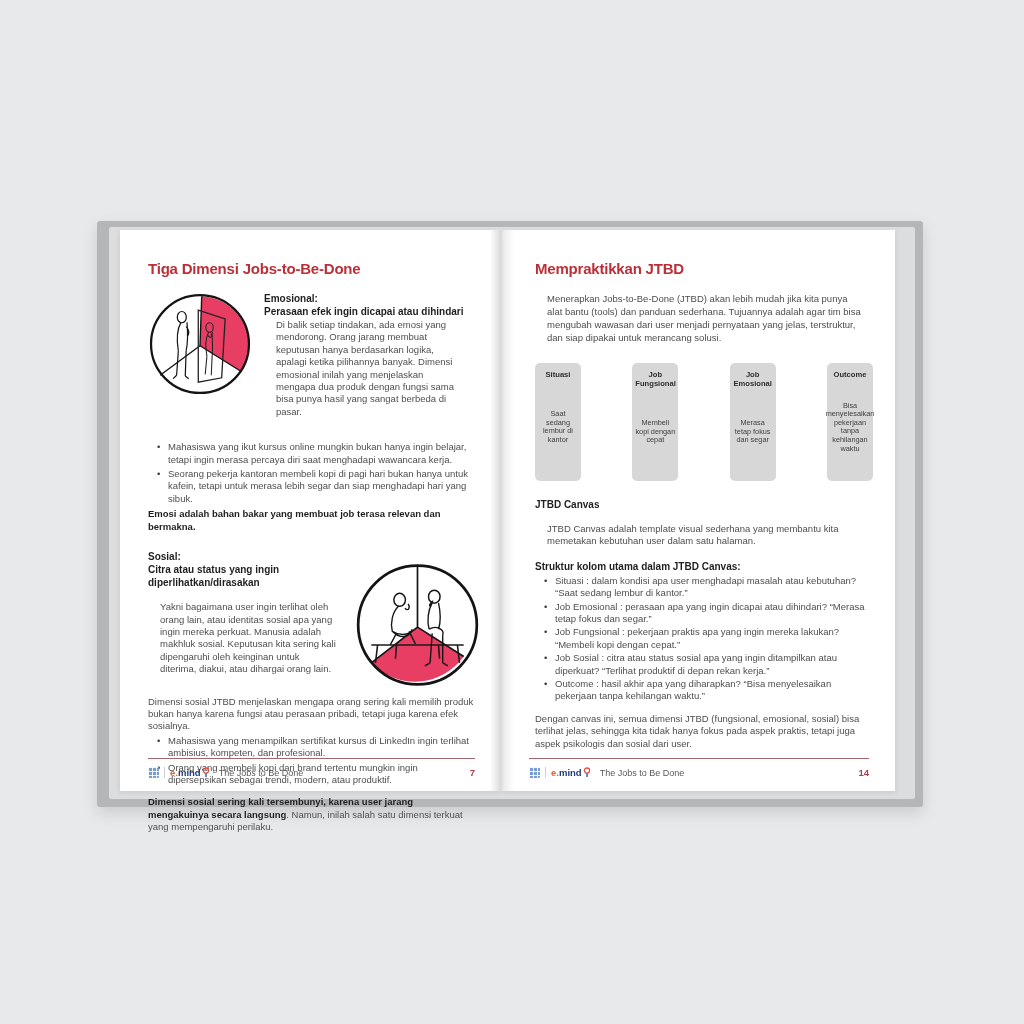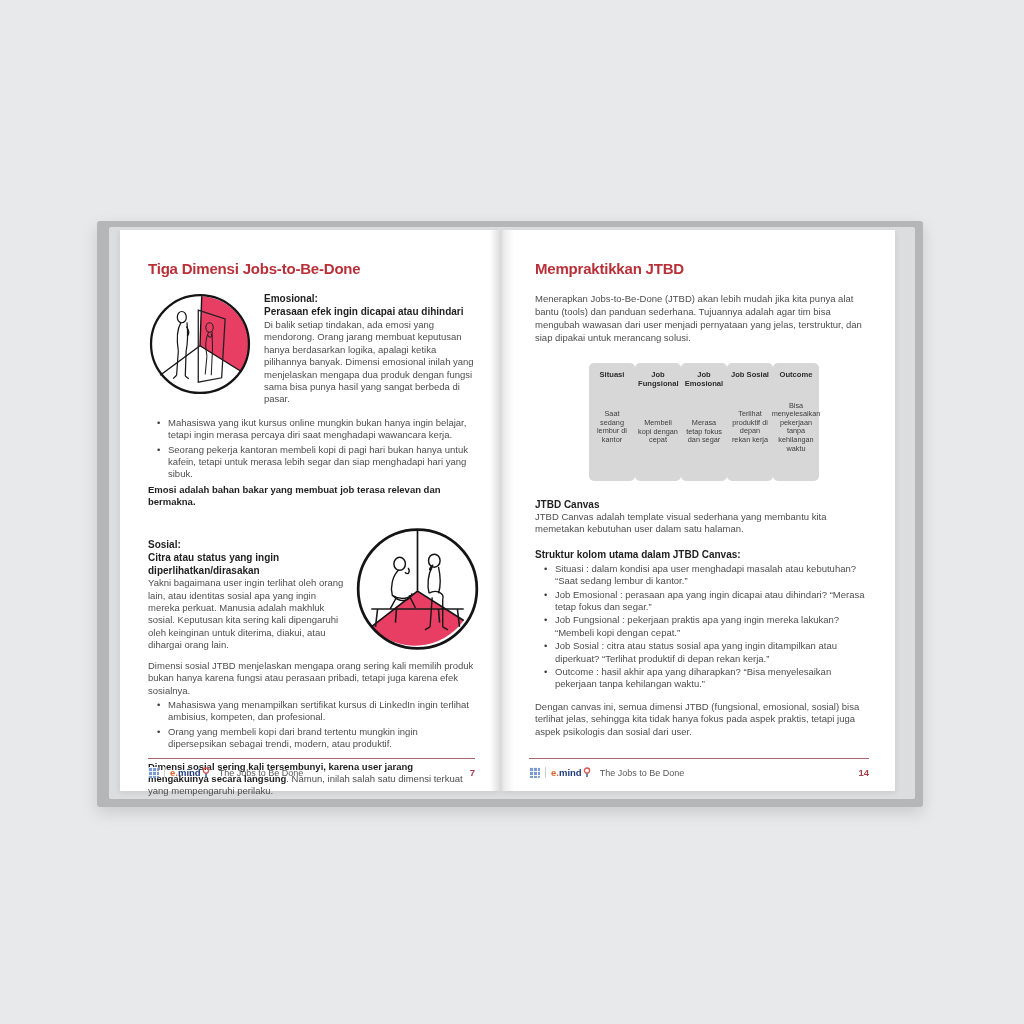--- a/index.html
+++ b/index.html
@@ -26,21 +26,21 @@
   .inner-l { padding:30px 26px 0 28px; }
   .inner-r { padding:30px 22px 0 34px; }
 
   .page-title { font-size:15px; font-weight:bold; color:#ba3038;
                 letter-spacing:-.2px; margin:0 0 15px 0; }
 
   .txt  { font-size:9.5px; line-height:12.4px; color:#4e4e4e; }
   .bold { font-weight:bold; color:#1f1f1f; }
 
   .sec-head { font-size:10px; font-weight:bold; color:#1f1f1f; line-height:13px; margin:0; }
-  .para { margin:0; }
+  .para { margin:12px; }
 
   
   .emo-row { display:flex; align-items:flex-start; }
   .illus-1 { width:104px; height:104px; flex:0 0 auto; }
   .emo-text { margin-left:12px; flex:1; }
   .emo-text .para { margin-top:1px; }
 
   ul.blist { list-style:none; margin:11px 0 0 0; padding:0 0 0 8px; }
   ul.blist li { position:relative; padding-left:12px; margin-bottom:2px; }
   ul.blist li::before { content:"•"; position:absolute; left:1px; top:0; color:#3c3c3c; }
@@ -48,21 +48,21 @@
   .concl { margin:3px 0 0 0; }
 
   
   .soc-row { display:flex; align-items:flex-end; margin-top:17px; }
   .soc-text { width:200px; flex:0 0 auto; }
   .illus-2 { width:127px; height:126px; margin-left:6px; margin-top:0; flex:0 0 auto; }
   .soc-para { margin:8px 0 0 0; }
   .soc-concl { margin:10px 0 0 0; }
 
   
-  .canvas-row { display:flex; justify-content:center; margin:19px 0 0 0; }
+  .canvas-row { display:flex; justify-content:space-between; margin:19px 0 0 0; }
   .canvas-col { width:46px; height:118px; background:#d7d7d7; border-radius:5px;
                 padding:8px 3px 6px; display:flex; flex-direction:column; }
   .canvas-col .hd { font-size:7.6px; font-weight:bold; color:#2d2d2d;
                     text-align:center; line-height:8.8px; }
   .canvas-col .bd { flex:1; display:flex; align-items:center; justify-content:center;
                     font-size:7.3px; color:#3d3d3d; text-align:center; line-height:8.6px; }
 
   .jtbd-sec { margin-top:17px; }
   .struct-sec { margin-top:12px; }
   ul.slist { list-style:none; margin:2px 0 0 0; padding:0 0 0 8px; }
@@ -181,24 +181,20 @@
         </div>
         <div class="canvas-col">
           <div class="hd">Job Fungsional</div>
           <div class="bd">Membeli kopi dengan cepat</div>
         </div>
         <div class="canvas-col">
           <div class="hd">Job Emosional</div>
           <div class="bd">Merasa tetap fokus dan segar</div>
         </div>
         <div class="canvas-col">
-          <div class="hd">Job Sosial</div>
-          <div class="bd">Terlihat produktif di depan rekan kerja</div>
-        </div>
-        <div class="canvas-col">
           <div class="hd">Outcome</div>
           <div class="bd">Bisa menyelesaikan pekerjaan tanpa kehilangan waktu</div>
         </div>
       </div>
 
       <div class="jtbd-sec txt">
         <p class="sec-head">JTBD Canvas</p>
         <p class="para">JTBD Canvas adalah template visual sederhana yang membantu kita memetakan kebutuhan user dalam satu halaman.</p>
       </div>
 

